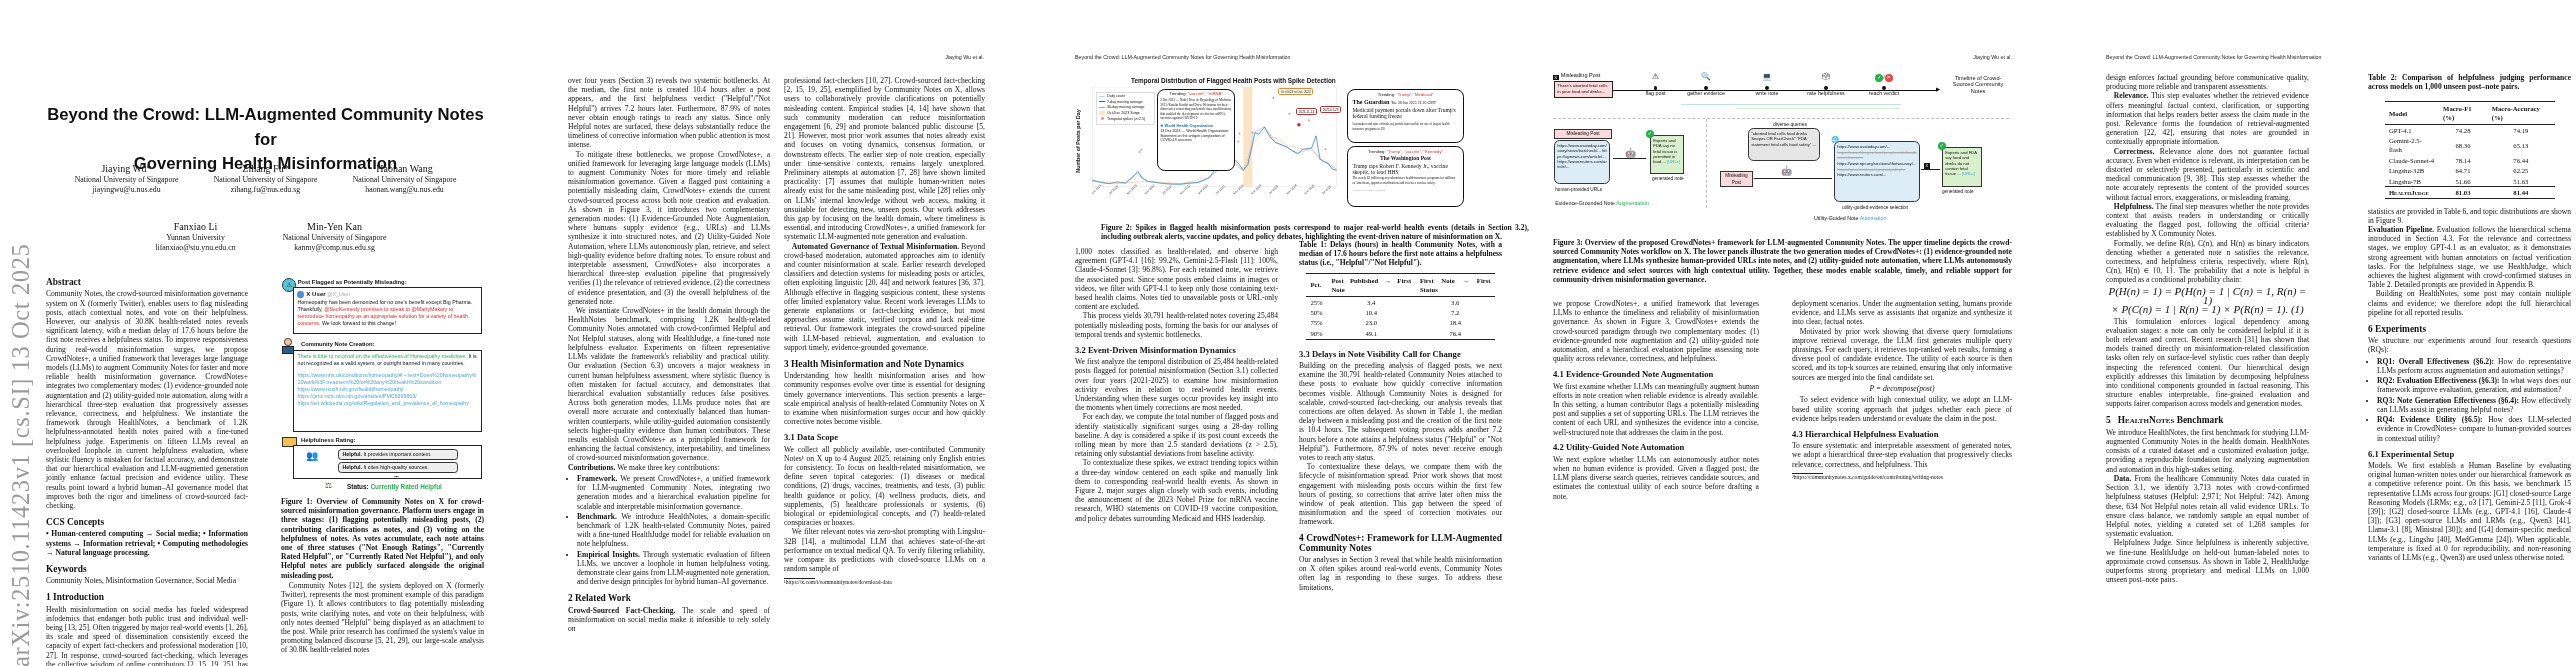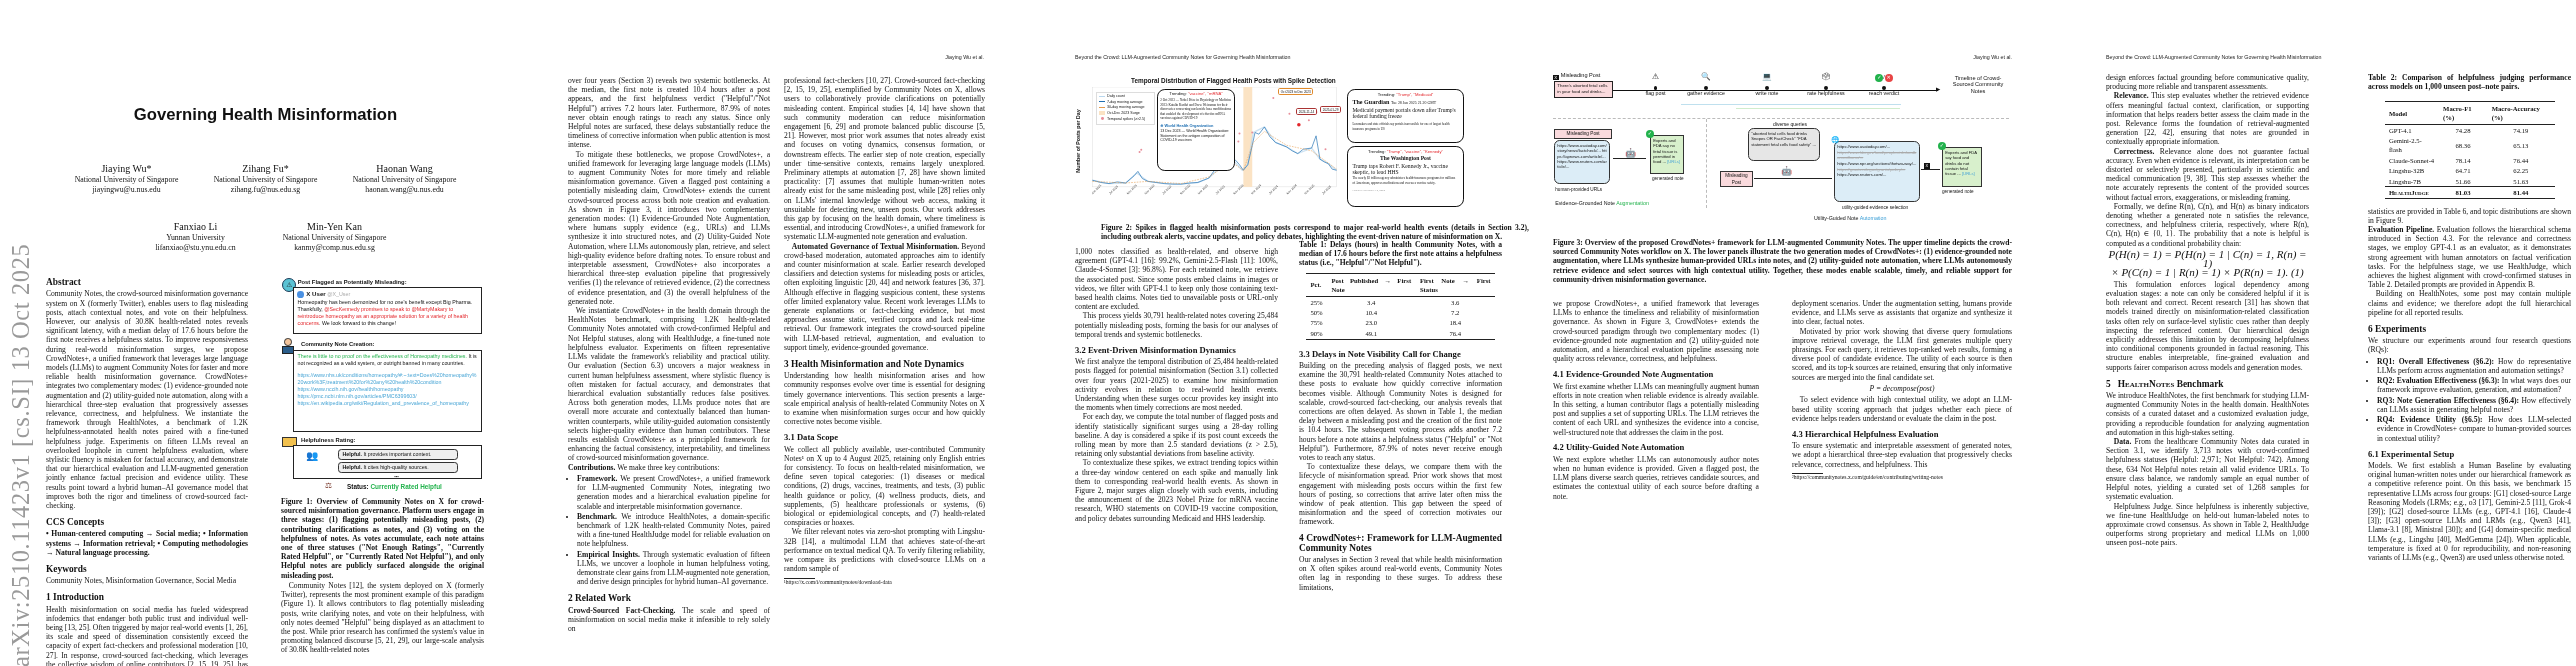--- a/index.html
+++ b/index.html
@@ -31,20 +31,21 @@
   .footnote{font-size:5.6px;line-height:6.7px;}
   .pill{display:inline-block;border:0.8px solid #333;border-radius:3.3px;padding:1.1px 3.3px;background:#eee;font-size:5.3px;}
 </style>
 </head>
 <body>
 
 <div class="arxiv">arXiv:2510.11423v1  [cs.SI]  13 Oct 2025</div>
 
 <div>
   <div class="abs" style="left:46px;top:103px;width:439px;text-align:center;font-family:'Liberation Sans',sans-serif;font-weight:bold;font-size:16.7px;line-height:24.5px;">
+    <div>Beyond the Crowd: LLM-Augmented Community Notes for</div>
     <div>Governing Health Misinformation</div>
   </div>
 
   <div class="abs" style="left:46px;top:162px;width:439px;display:flex;justify-content:center;text-align:center;font-size:7.8px;line-height:10px;">
     <div style="width:139px">
       <div style="font-size:10px;line-height:13.3px">Jiaying Wu*</div>
       <div>National University of Singapore</div>
       <div>jiayingwu@u.nus.edu</div>
     </div>
     <div style="width:139px">
@@ -383,20 +384,21 @@
     <div class="footnote">²https://communitynotes.x.com/guide/en/contributing/writing-notes</div>
   </div>
 </div>
 
 <div>
   <div class="runhead" style="left:2106px;">Beyond the Crowd: LLM-Augmented Community Notes for Governing Health Misinformation</div>
   <div class="col" style="left:2106px;top:73px;width:203px;">
     <p class="ni">design enforces factual grounding before communicative quality, producing more reliable and transparent assessments.</p>
     <p><span class="b">Relevance.</span><span> This step evaluates whether the retrieved evidence offers meaningful factual context, clarification, or supporting information that helps readers better assess the claim made in the post. Relevance forms the foundation of retrieval-augmented generation [22, 42], ensuring that notes are grounded in contextually appropriate information.</span></p>
     <p><span class="b">Correctness.</span><span> Relevance alone does not guarantee factual accuracy. Even when evidence is relevant, its interpretation can be distorted or selectively presented, particularly in scientific and medical communication [9, 38]. This step assesses whether the note accurately represents the content of the provided sources without factual errors, exaggerations, or misleading framing.</span></p>
+    <p><span class="b">Helpfulness.</span><span> The final step measures whether the note provides context that assists readers in understanding or critically evaluating the flagged post, following the official criteria² established by X Community Notes.</span></p>
     <p>Formally, we define R(n), C(n), and H(n) as binary indicators denoting whether a generated note n satisfies the relevance, correctness, and helpfulness criteria, respectively, where R(n), C(n), H(n) ∈ {0, 1}. The probability that a note is helpful is computed as a conditional probability chain:</p>
     <div class="i" style="text-align:center;margin:2.2px 0;font-size:11px">
       <div>P(H(n) = 1) = P(H(n) = 1 | C(n) = 1, R(n) = 1)</div>
       <div>× P(C(n) = 1 | R(n) = 1) × P(R(n) = 1).     (1)</div>
     </div>
     <p>This formulation enforces logical dependency among evaluation stages: a note can only be considered helpful if it is both relevant and correct. Recent research [31] has shown that models trained directly on misinformation-related classification tasks often rely on surface-level stylistic cues rather than deeply inspecting the referenced content. Our hierarchical design explicitly addresses this limitation by decomposing helpfulness into conditional components grounded in factual reasoning. This structure enables interpretable, fine-grained evaluation and supports fairer comparison across models and generation modes.</p>
     <div class="h2"><span>5</span>&nbsp;&nbsp;&nbsp;<span class="sc">HealthNotes</span><span> Benchmark</span></div>
     <p class="ni">We introduce HealthNotes, the first benchmark for studying LLM-augmented Community Notes in the health domain. HealthNotes consists of a curated dataset and a customized evaluation judge, providing a reproducible foundation for analyzing augmentation and automation in this high-stakes setting.</p>
     <p><span class="b">Data.</span><span> From the healthcare Community Notes data curated in Section 3.1, we identify 3,713 notes with crowd-confirmed helpfulness statuses (Helpful: 2,971; Not Helpful: 742). Among these, 634 Not Helpful notes retain all valid evidence URLs. To ensure class balance, we randomly sample an equal number of Helpful notes, yielding a curated set of 1,268 samples for systematic evaluation.</span></p>
     <p>Helpfulness Judge. Since helpfulness is inherently subjective, we fine-tune HealthJudge on held-out human-labeled notes to approximate crowd consensus. As shown in Table 2, HealthJudge outperforms strong proprietary and medical LLMs on 1,000 unseen post–note pairs.</p>

